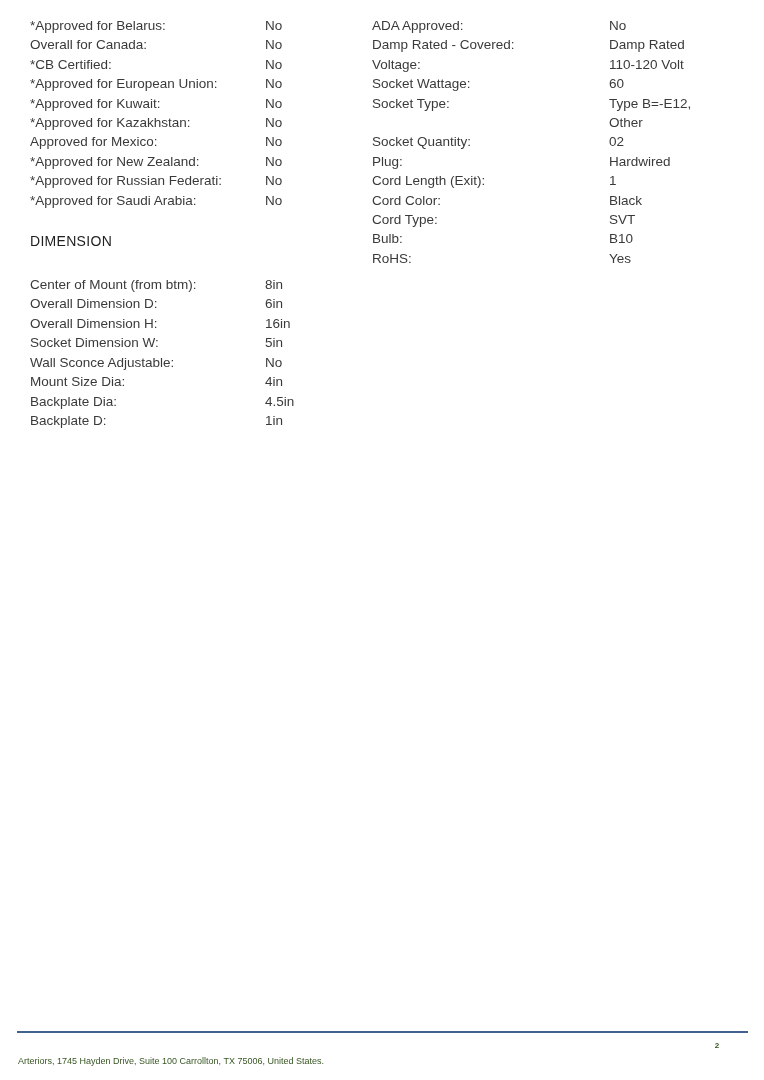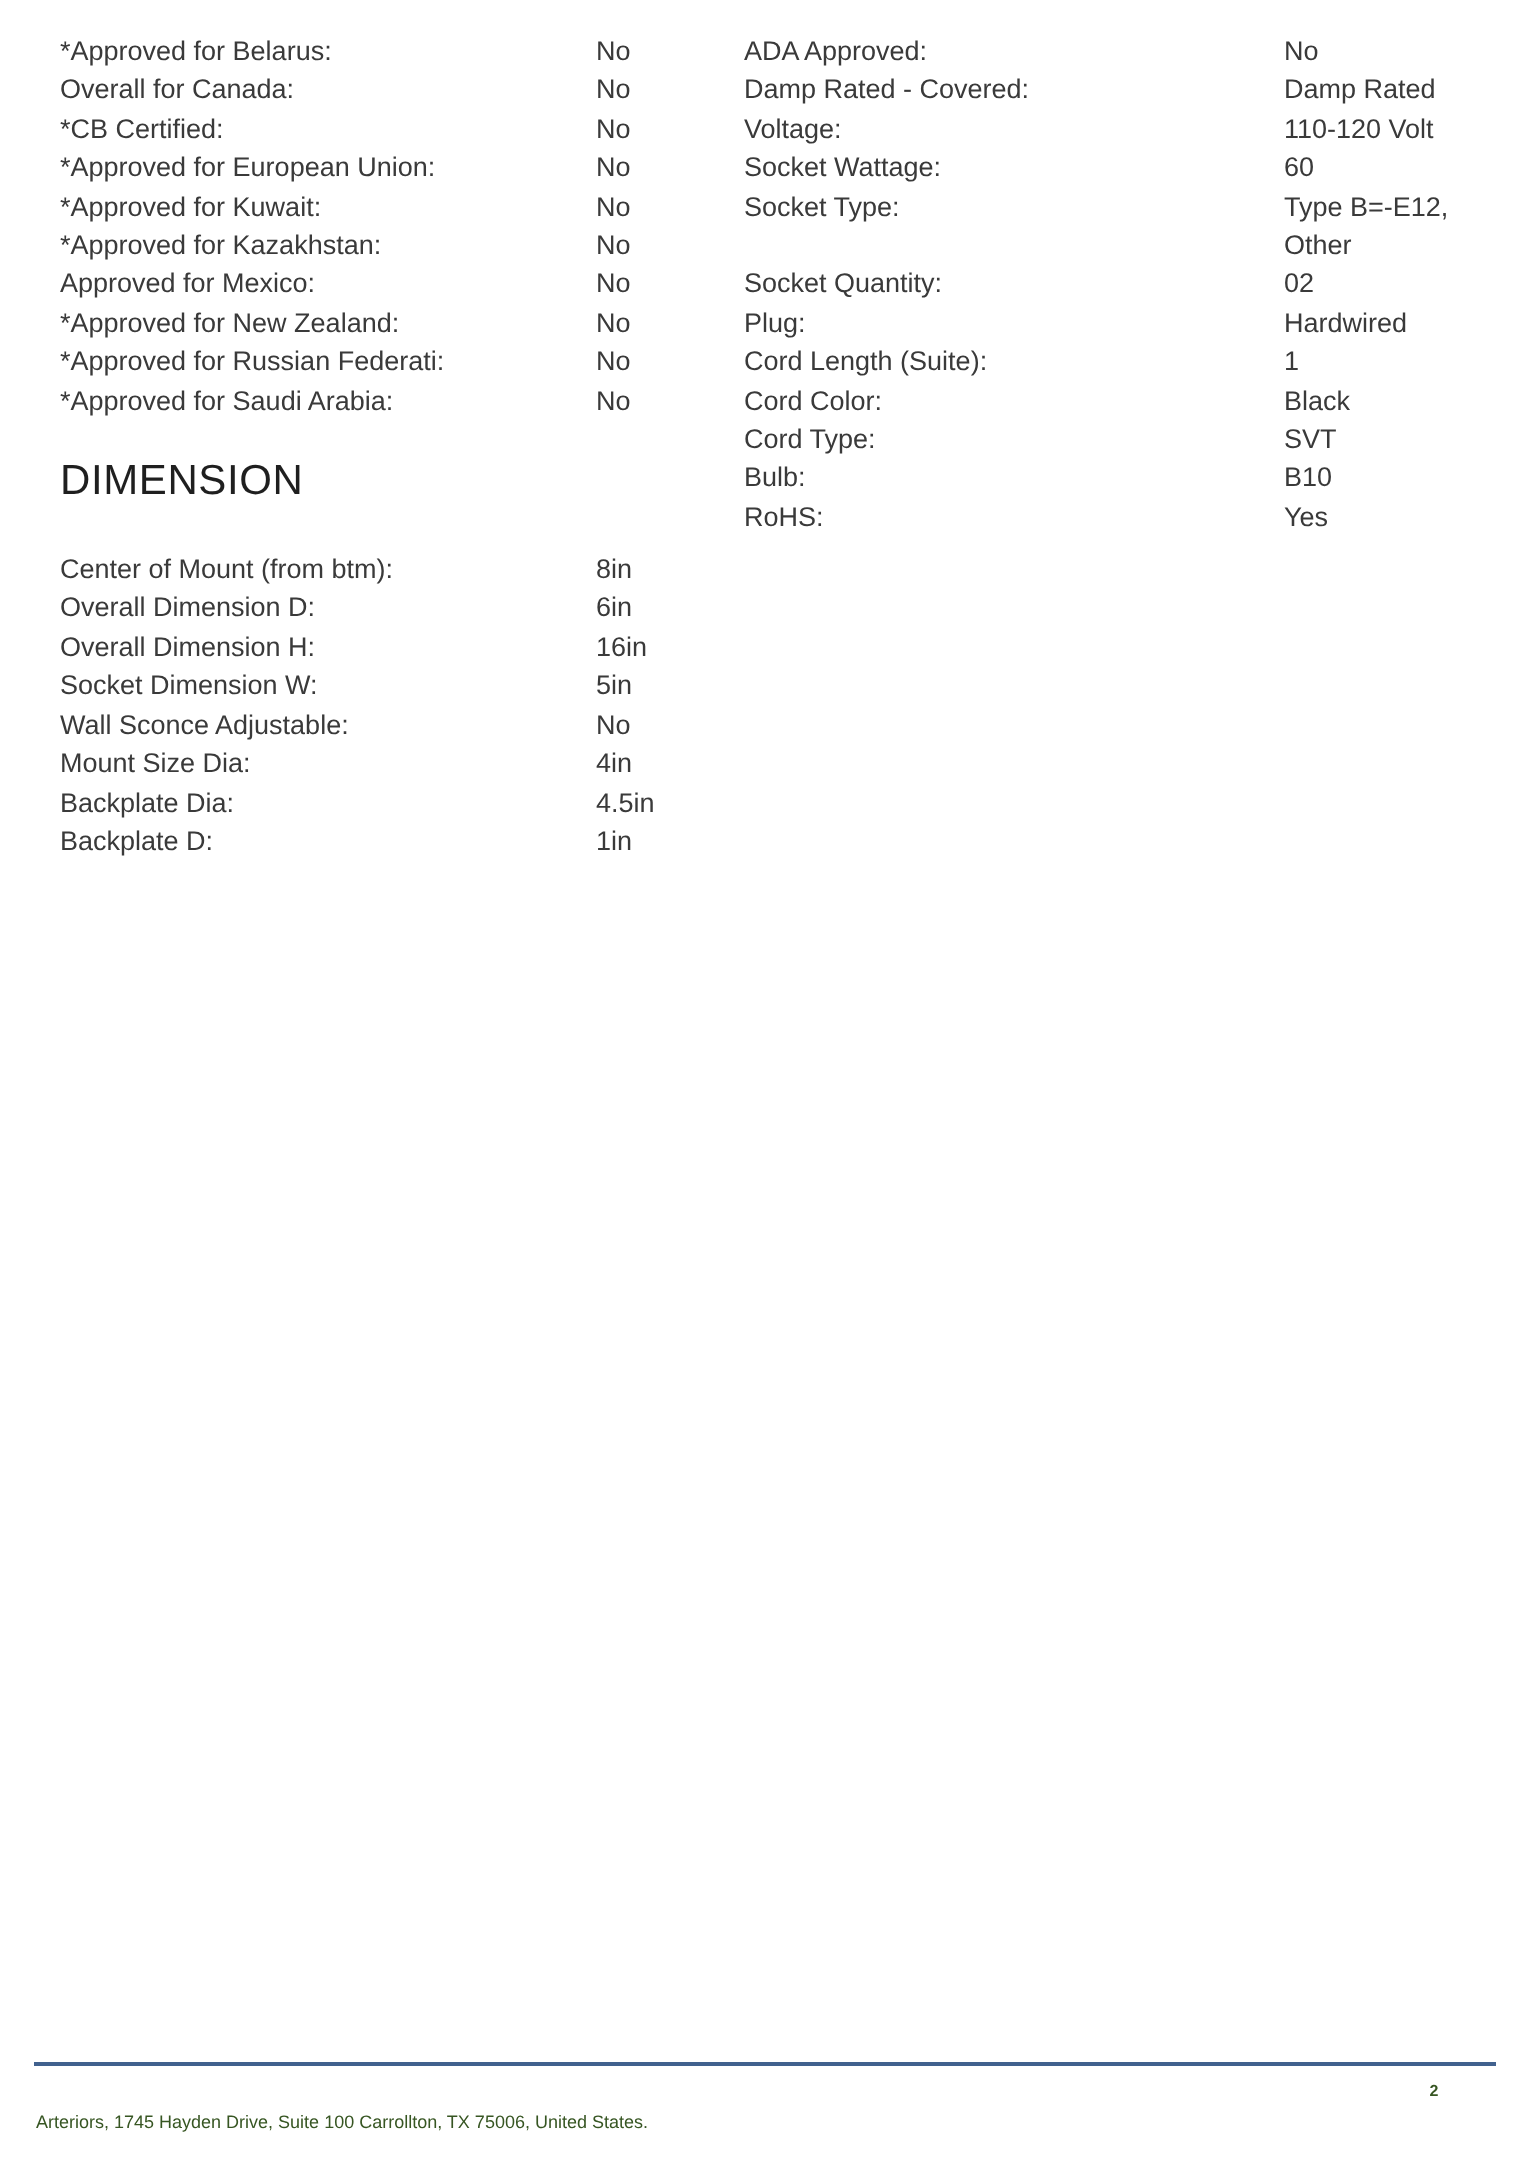--- a/index.html
+++ b/index.html
@@ -10,23 +10,23 @@
     font-family: "Liberation Sans", sans-serif;
     color: #3a3a3a;
     overflow: hidden;
   }
   .col { position: absolute; top: 16px; }
   .col-left  { left: 30px;  width: 350px; }
   .col-right { left: 372px; width: 365px; }
   .row { display: flex; align-items: flex-start; font-size: 13.5px; line-height: 19.4px; justify-content: space-between; }
   .col-left  .row .label { width: 235px; flex: none; }
   .col-right .row .label { width: 237px; flex: none; }
-  .row .value { white-space: pre-line; flex: 1; margin-left: 33px; }
+  .row .value { white-space: pre-line; flex: 1; }
   .section-heading {
-    font-size: 21px;
+    font-size: 14px;
     line-height: 26px;
     color: #1f1f1f;
     letter-spacing: 0.3px;
     margin-top: 18px;
     margin-bottom: 21px;
   }
   .footer-rule {
     position: absolute;
     left: 17px;
     top: 1031px;
@@ -189,21 +189,21 @@
         <span class="label">Socket Quantity:</span>
         <span class="value">02</span>
       </div>
 
       <div class="row">
         <span class="label">Plug:</span>
         <span class="value">Hardwired</span>
       </div>
 
       <div class="row">
-        <span class="label">Cord Length (Suite):</span>
+        <span class="label">Cord Length (Exit):</span>
         <span class="value">1</span>
       </div>
 
       <div class="row">
         <span class="label">Cord Color:</span>
         <span class="value">Black</span>
       </div>
 
       <div class="row">
         <span class="label">Cord Type:</span>

